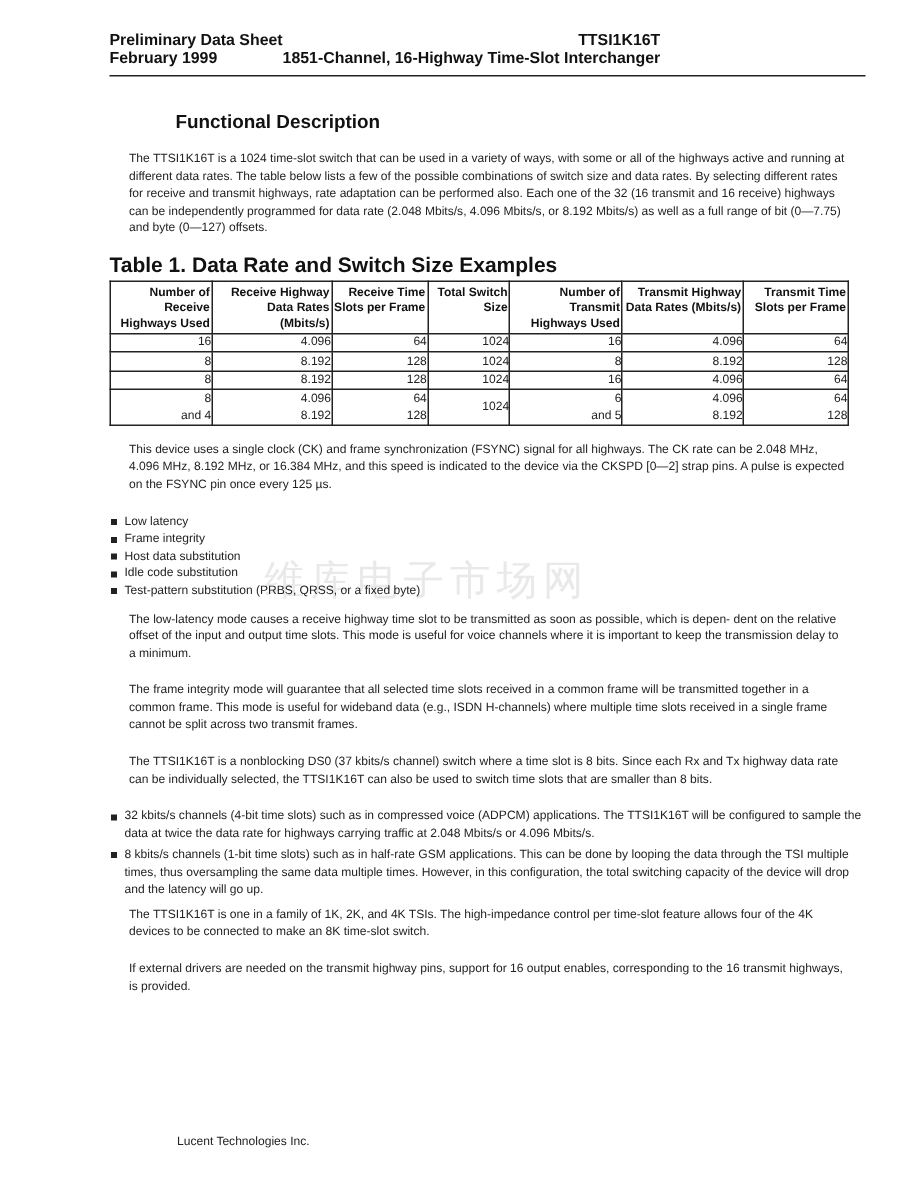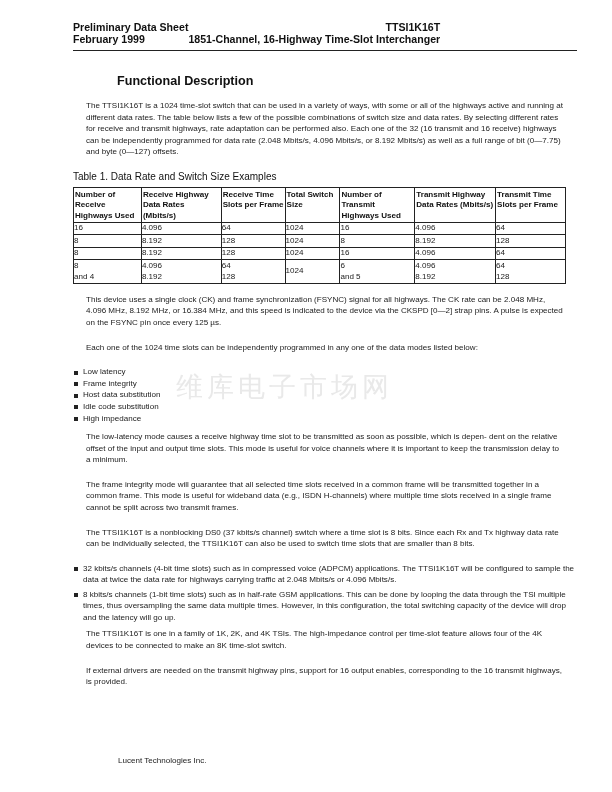--- a/index.html
+++ b/index.html
@@ -8,23 +8,23 @@
     font-family: "Liberation Sans", "DejaVu Sans", sans-serif;
     color: #1a1a1a;
   }
   .page { position: absolute; left: 73px; top: 22px; width: 504px; }
   .header { display: flex; justify-content: flex-start; font-weight: bold; font-size: 10.6px; line-height: 11.5px; color: #111; }
   .header .right { text-align: right; }
   .header-rule { height: 0; border-top: 1.3px solid #222; margin-top: 5px; }
   h1 { font-size: 12.6px; font-weight: bold; margin: 23px 0 0 0; line-height: 14px; color: #111; padding-left: 44px; }
   p { font-size: 8.05px; line-height: 11.6px; margin: 13px; color: #222; }
   .p-intro { margin-top: 12px; }
-  .table-title { font-size: 10px; font-weight: normal; margin-top: 0; line-height: 11px; color: #111; }
+  .table-title { font-size: 14px; font-weight: bold; margin-top: 0; line-height: 11px; color: #111; }
   table { border-collapse: collapse; margin-top: 5px; width: 493px; font-size: 8.05px; color: #222; }
-  th, td { border: 0.9px solid #222; text-align: left; padding: 0; margin-top: 40px; }
+  th, td { border: 0.9px solid #222; text-align: right; padding: 0; margin-top: 40px; }
   th { font-weight: bold; line-height: 10.3px; padding: 2px 1px 1px 1px; vertical-align: top; color: #111; }
   td { line-height: 10.4px; height: 11.5px; }
   td.multi { line-height: 10.2px; padding: 1px 0; }
   .sp { margin-top: 7px; }
   ul.square { list-style: none; padding: 0; margin: 4px 0 0 0; }
   ul.square li { position: relative; padding-left: 10px; font-size: 8.05px; line-height: 11.6px; color: #222; }
   ul.square li::before { content: ""; position: absolute; left: 1px; top: 4.4px; width: 4px; height: 4px; background: #222; }
   ul.long li { margin-bottom: 2.5px; }
   .footer { position: absolute; left: 73px; top: 756px; width: 504px; display: flex; justify-content: space-between; font-size: 8.05px; color: #222; padding-left: 45px; }
   .watermark { position: absolute; left: 176px; top: 369px; font-family: "DejaVu Serif", serif; font-size: 27px; letter-spacing: 4px; color: #e9e9e9; pointer-events: none; white-space: nowrap; }
@@ -127,28 +127,27 @@
           </td>
         <td class="multi">
             <div>64</div>
             <div>128</div>
           </td>
       </tr>
     </tbody>
   </table>
 
   <p class="sp" style="margin-top:10px">This device uses a single clock (CK) and frame synchronization (FSYNC) signal for all highways. The CK rate can be 2.048 MHz, 4.096 MHz, 8.192 MHz, or 16.384 MHz, and this speed is indicated to the device via the CKSPD [0—2] strap pins. A pulse is expected on the FSYNC pin once every 125 µs.</p>
-  <p class="sp">Each one of the 1024 time slots can be independently programmed in any one of the data modes listed below:</p>
 
   <ul class="square">
     <li>Low latency</li>
     <li>Frame integrity</li>
     <li>Host data substitution</li>
     <li>Idle code substitution</li>
-    <li>High impedance</li>
+    <li>Test-pattern substitution (PRBS, QRSS, or a fixed byte)</li>
   </ul>
 
   <p class="sp">The low-latency mode causes a receive highway time slot to be transmitted as soon as possible, which is depen- dent on the relative offset of the input and output time slots. This mode is useful for voice channels where it is important to keep the transmission delay to a minimum.</p>
   <p class="sp">The frame integrity mode will guarantee that all selected time slots received in a common frame will be transmitted together in a common frame. This mode is useful for wideband data (e.g., ISDN H-channels) where multiple time slots received in a single frame cannot be split across two transmit frames.</p>
   <p class="sp">The TTSI1K16T is a nonblocking DS0 (37 kbits/s channel) switch where a time slot is 8 bits. Since each Rx and Tx highway data rate can be individually selected, the TTSI1K16T can also be used to switch time slots that are smaller than 8 bits.</p>
 
   <ul class="square long" style="margin-top:7px">
     <li>32 kbits/s channels (4-bit time slots) such as in compressed voice (ADPCM) applications. The TTSI1K16T will be configured to sample the data at twice the data rate for highways carrying traffic at 2.048 Mbits/s or 4.096 Mbits/s.</li>
     <li>8 kbits/s channels (1-bit time slots) such as in half-rate GSM applications. This can be done by looping the data through the TSI multiple times, thus oversampling the same data multiple times. However, in this configuration, the total switching capacity of the device will drop and the latency will go up.</li>
   </ul>

